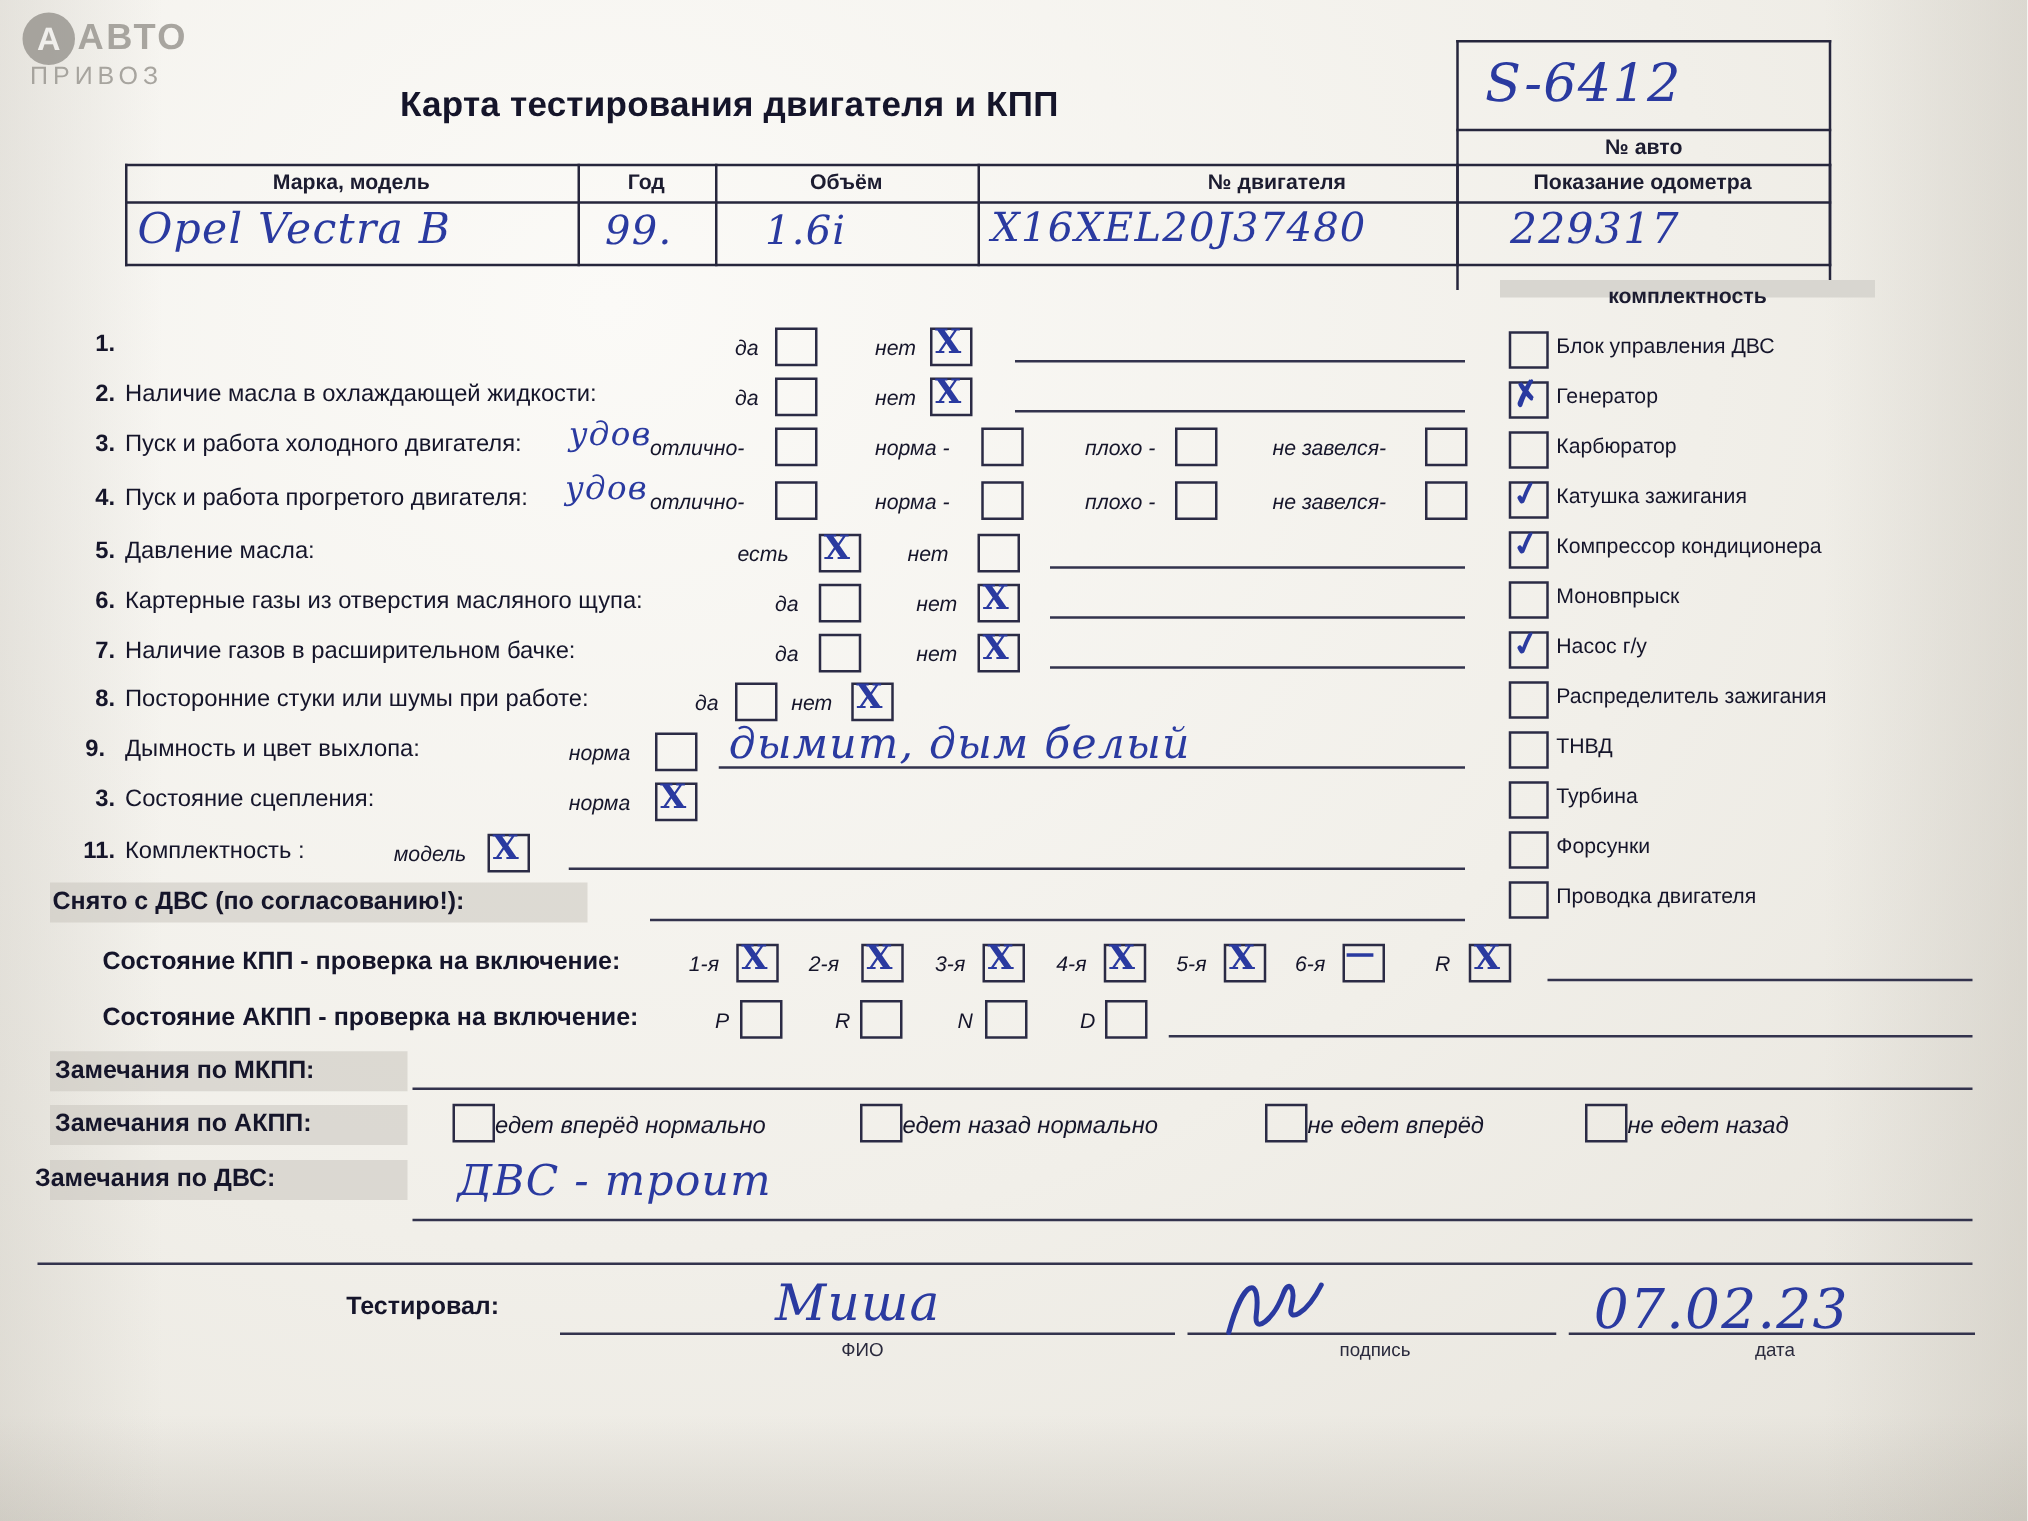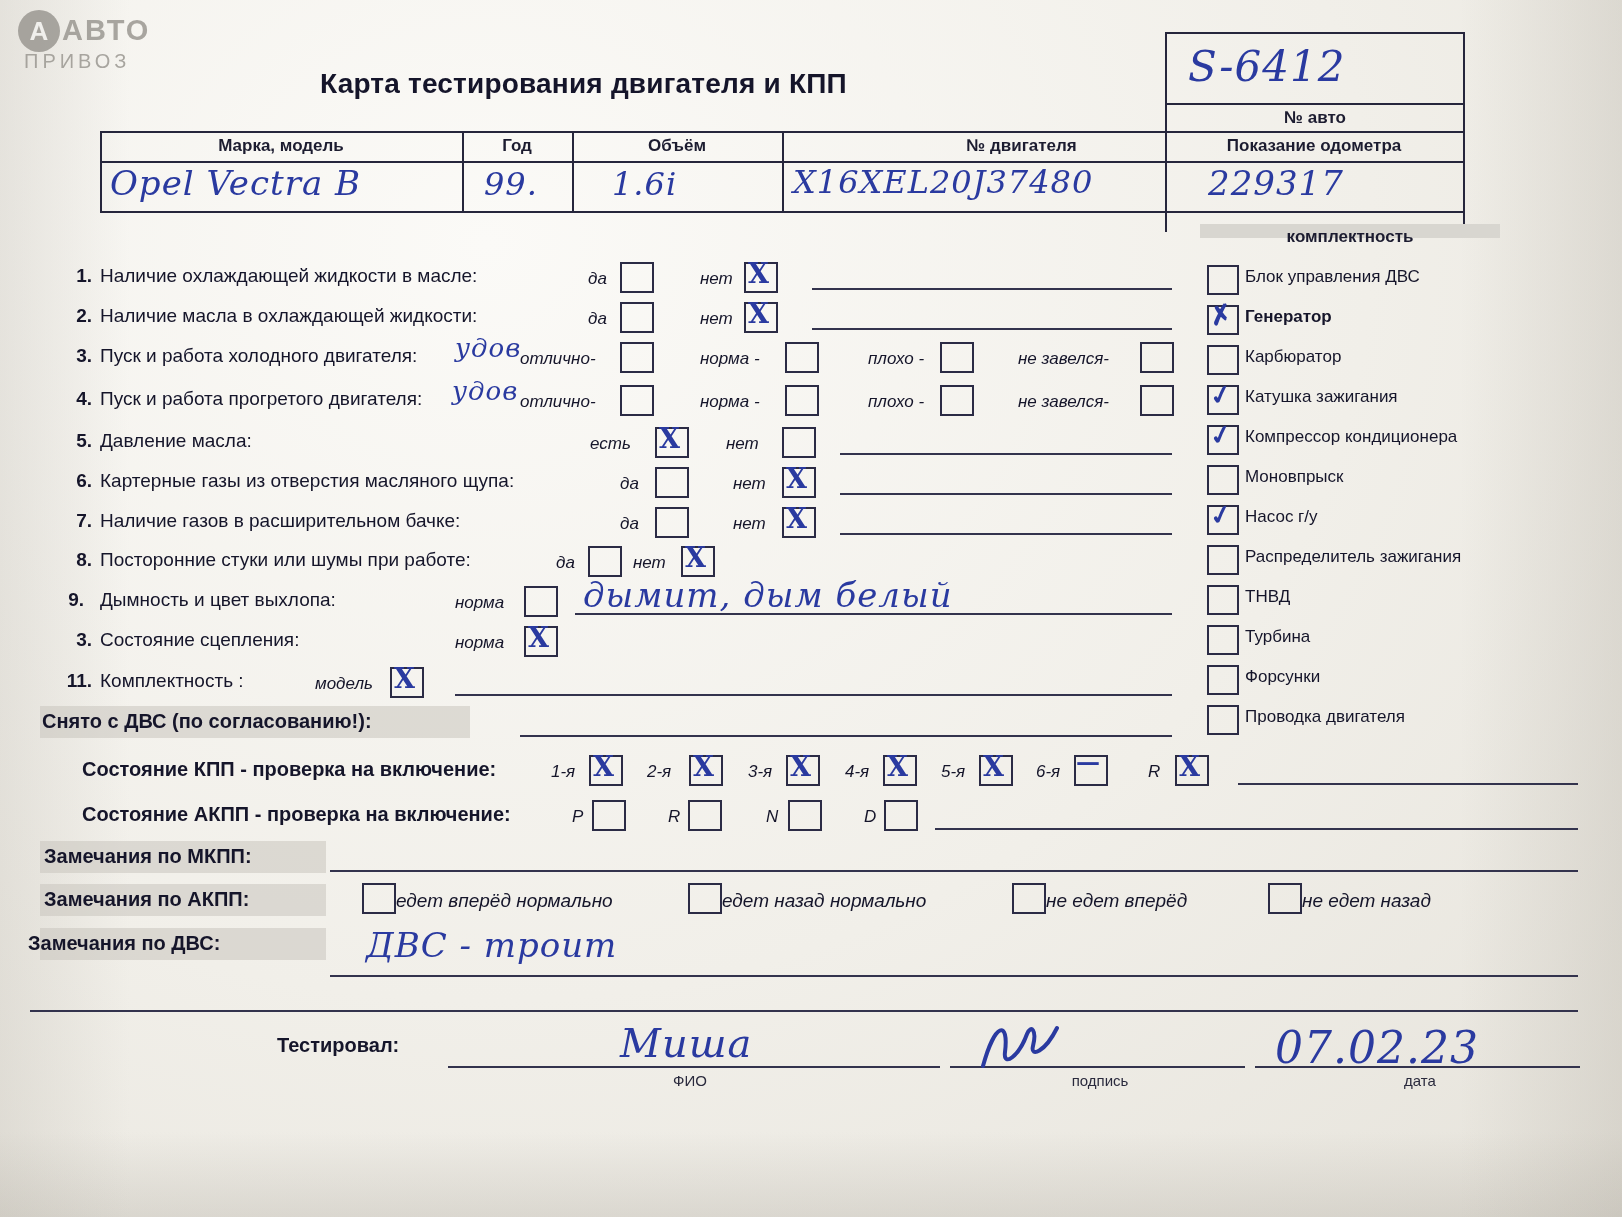--- a/index.html
+++ b/index.html
@@ -238,21 +238,21 @@
   <div class="hand" style="left:793px; top:163px; font-size:32px;">X16XEL20J37480</div>
   <div class="hand" style="left:1208px; top:163px; font-size:34px;">229317</div>
 
   <div class="kompl-head">комплектность</div>
 
   <div class="kbox" style="left:1207px; top:265px;"></div>
   <div class="kitem" style="left:1245px; top:267px;">Блок управления ДВС</div>
 
   <div class="kbox" style="left:1207px; top:305px;"></div>
   <div class="tick" style="left:1210px; top:300px;">✗</div>
-  <div class="kitem" style="left:1245px; top:307px;font-weight:bold;">Генератор</div>
+  <div class="kitem" style="left:1245px; top:307px;">Генератор</div>
 
   <div class="kbox" style="left:1207px; top:345px;"></div>
   <div class="kitem" style="left:1245px; top:347px;">Карбюратор</div>
 
   <div class="kbox" style="left:1207px; top:385px;"></div>
   <div class="tick" style="left:1210px; top:380px;">✓</div>
   <div class="kitem" style="left:1245px; top:387px;">Катушка зажигания</div>
 
   <div class="kbox" style="left:1207px; top:425px;"></div>
   <div class="tick" style="left:1210px; top:420px;">✓</div>
@@ -274,21 +274,20 @@
   <div class="kbox" style="left:1207px; top:625px;"></div>
   <div class="kitem" style="left:1245px; top:627px;">Турбина</div>
 
   <div class="kbox" style="left:1207px; top:665px;"></div>
   <div class="kitem" style="left:1245px; top:667px;">Форсунки</div>
 
   <div class="kbox" style="left:1207px; top:705px;"></div>
   <div class="kitem" style="left:1245px; top:707px;">Проводка двигателя</div>
 
   <div class="num" style="left:60px; top:265px;">1.</div>
-  <div class="q" style="left:100px; top:265px;">Наличие охлаждающей жидкости в масле:</div>
   <div class="lbl" style="left:588px; top:269px;">да</div>
   <div class="box" style="left:620px; top:262px;"></div>
   <div class="lbl" style="left:700px; top:269px;">нет</div>
   <div class="box" style="left:744px; top:262px;"></div>
   <div class="xmark" style="left:748px; top:260px;">X</div>
   <div class="rule" style="left:812px; top:288px; width:360px;"></div>
 
   <div class="num" style="left:60px; top:305px;">2.</div>
   <div class="q" style="left:100px; top:305px;">Наличие масла в охлаждающей жидкости:</div>
   <div class="lbl" style="left:588px; top:309px;">да</div>

